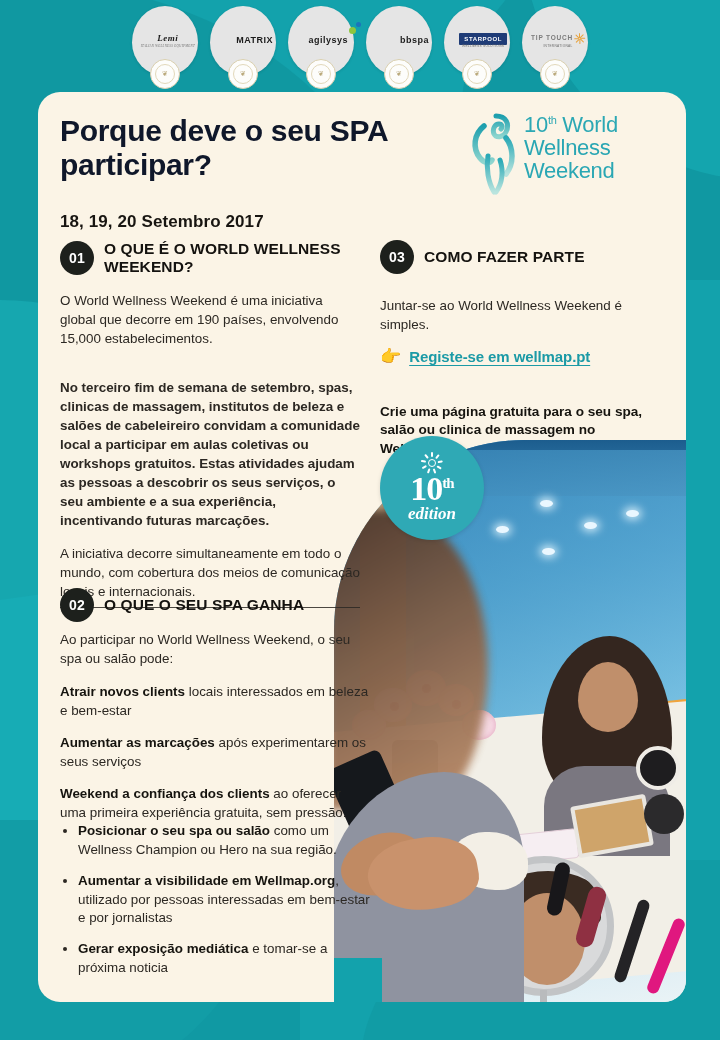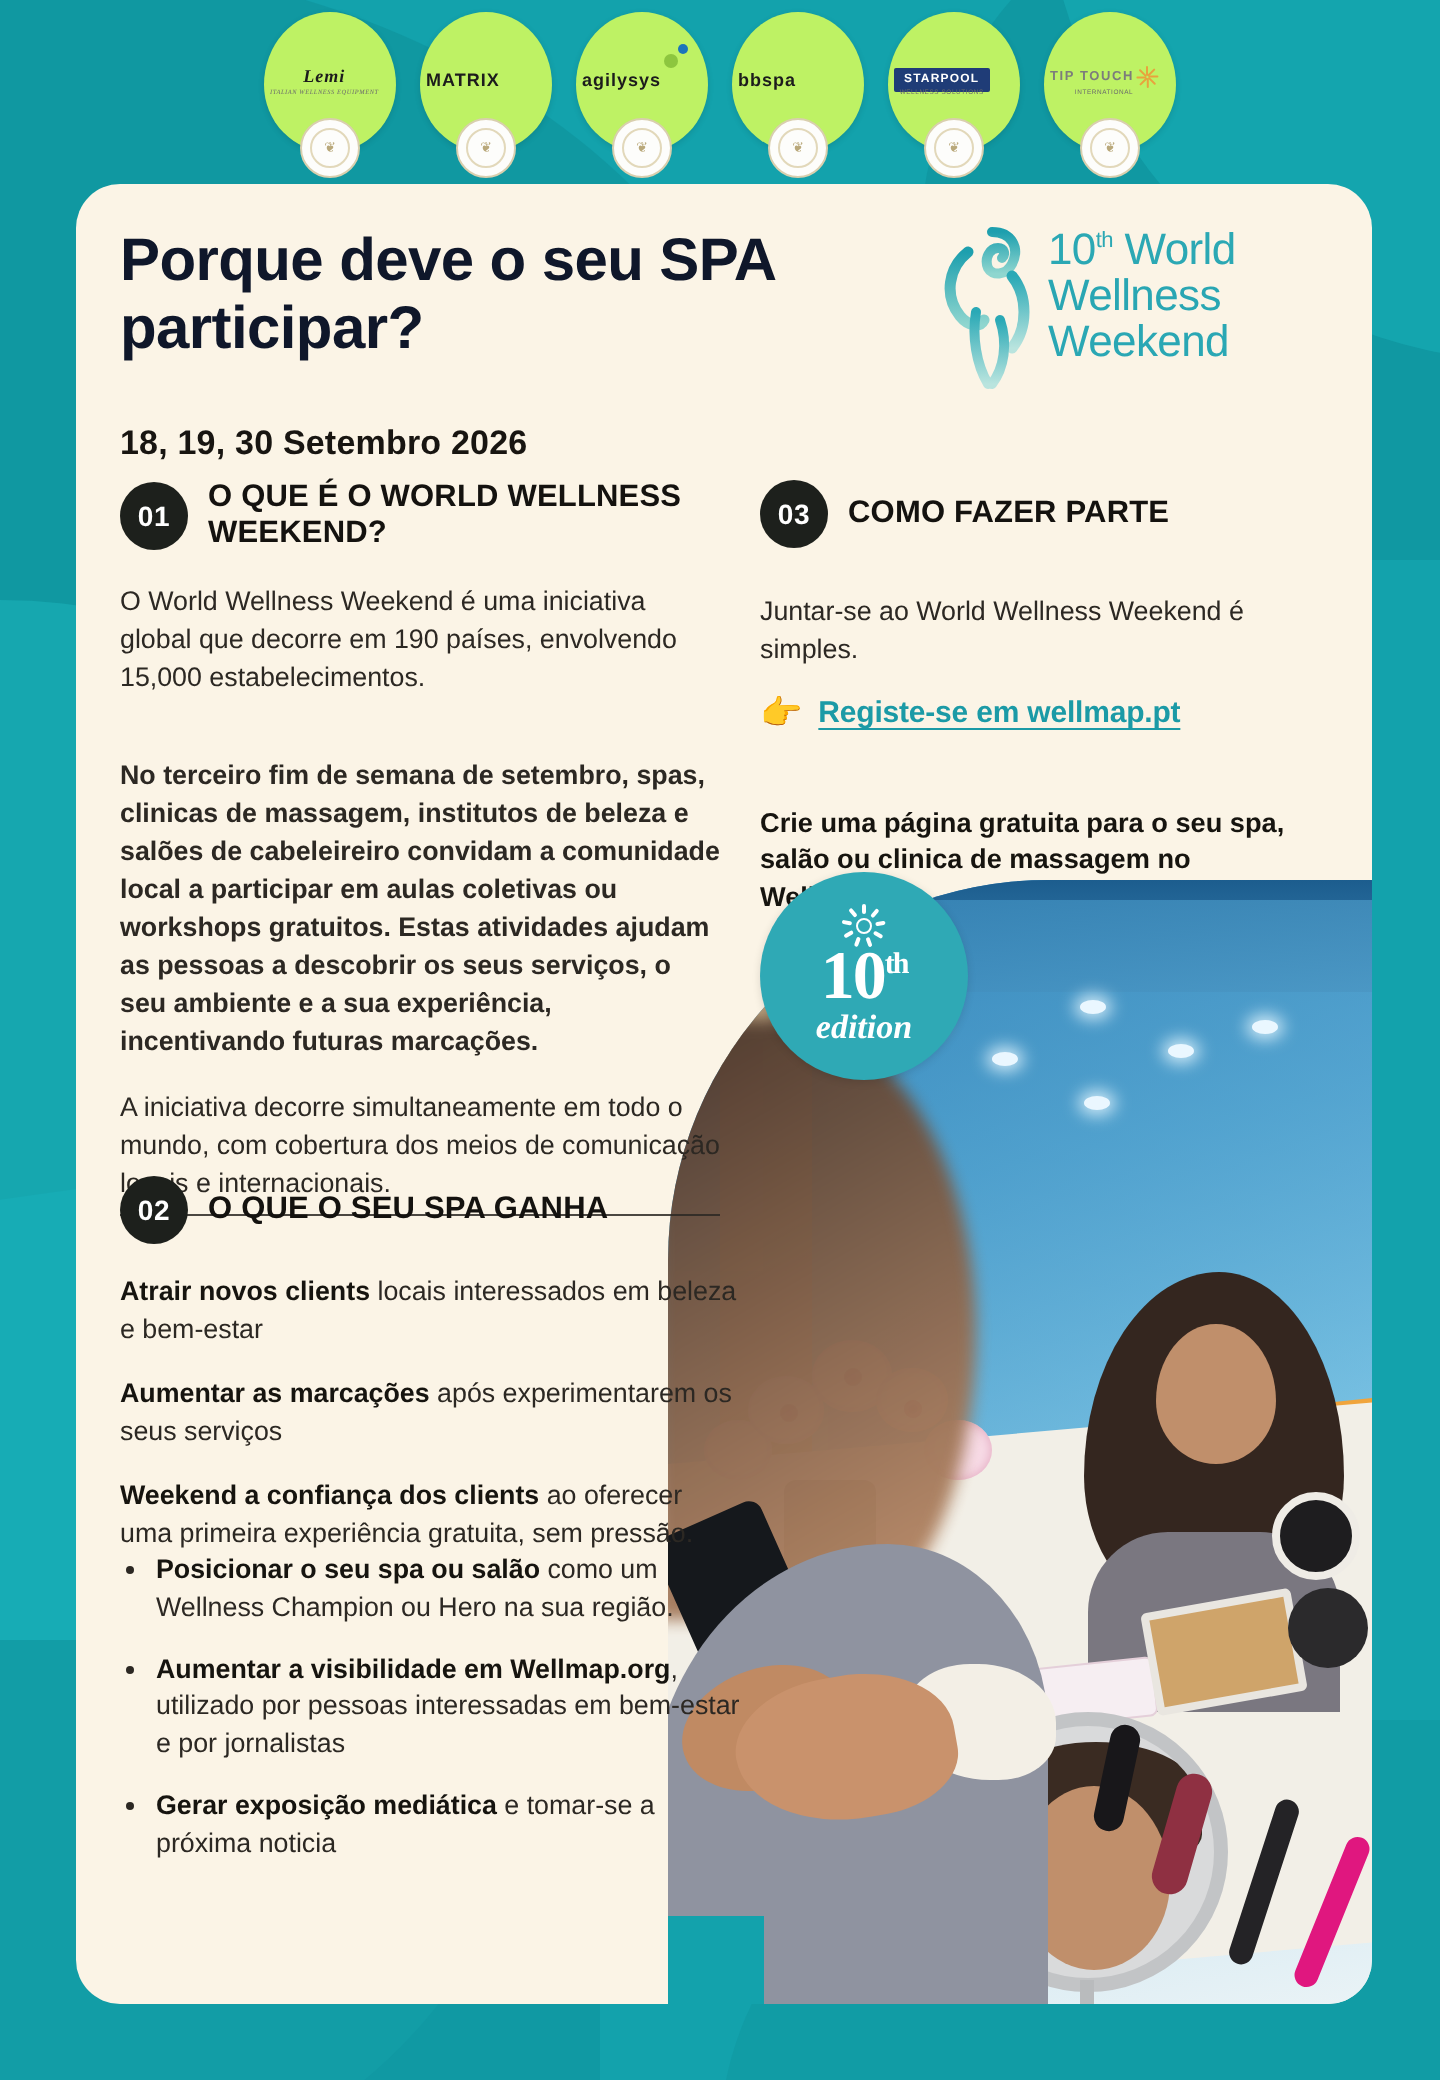--- a/index.html
+++ b/index.html
@@ -45,22 +45,22 @@
   .sponsors{
     position:absolute;top:0;left:0;width:720px;height:92px;
     display:flex;justify-content:center;align-items:flex-start;gap:10px;
     padding-top:6px;z-index:5;
   }
   .sponsor{
     position:relative;width:68px;height:82px;
     display:flex;flex-direction:column;align-items:center;
   }
   .sponsor .oval{
-    width:66px;height:70px;background:#bef264;border-radius:50%/52% 52% 48% 48%;
-    display:flex;align-items:center;justify-content:flex-start;
+    width:66px;height:70px;background:#e5e5e5;border-radius:50%/52% 52% 48% 48%;
+    display:flex;align-items:center;justify-content:flex-end;
     box-shadow:0 1px 3px rgba(0,0,0,.12);
   }
   .sponsor .brand{
     font-size:9px;letter-spacing:.5px;color:#1c1c1c;text-align:center;
     line-height:1.05;padding:0 3px;font-weight:700;
   }
   .sponsor .brand small{display:block;font-size:3.2px;letter-spacing:.3px;font-weight:400;color:#6b6b6b;margin-top:1px;}
   .sponsor .medal{
     position:absolute;bottom:-1px;left:50%;transform:translateX(-50%);
     width:30px;height:30px;border-radius:50%;
@@ -348,21 +348,21 @@
           <i style="transform:rotate(200deg)"></i>
       <i style="transform:rotate(240deg)"></i>
           <i style="transform:rotate(280deg)"></i>
           <i style="transform:rotate(320deg)"></i>
     </div>
     <div class="b-num"><span>10</span><sup>th</sup></div>
     <div class="b-ed">edition</div>
   </div>
 
   <h1 class="title">Porque deve o seu SPA participar?</h1>
-  <div class="dateline">18, 19, 30 Setembro 2026</div>
+  <div class="dateline">18, 19, 20 Setembro 2017</div>
 
   <div class="wwlogo">
     <div class="fig">
       <svg viewBox="0 0 56 84" width="56" height="84" aria-hidden="true">
         <defs>
           <linearGradient id="gA" x1="0" y1="0" x2="0" y2="1">
             <stop offset="0%" stop-color="#1d9fae"></stop>
                 <stop offset="100%" stop-color="#8fd6cf"></stop>
           </linearGradient>
           <linearGradient id="gB" x1="0" y1="0" x2="0" y2="1">
@@ -393,20 +393,21 @@
     <p class="p" style="margin-top:30px;font-weight:bold;">No terceiro fim de semana de setembro, spas, clinicas de massagem, institutos de beleza e salões de cabeleireiro convidam a comunidade local a participar em aulas coletivas ou workshops gratuitos. Estas atividades ajudam as pessoas a descobrir os seus serviços, o seu ambiente e a sua experiência, incentivando futuras marcações.</p>
     <p class="p" style="margin-top:14px;">A iniciativa decorre simultaneamente em todo o mundo, com cobertura dos meios de comunicação locais e internacionais.</p>
     <div class="divider" style="margin-top:6px;"></div>
   </div>
 
   <div class="sec" style="left:22px;top:496px;width:310px;">
     <div class="sec-head">
       <div class="num-badge">02</div>
       <div class="sec-title">O QUE  O SEU SPA GANHA</div>
     </div>
+    <p class="p" style="margin-top:8px;">Ao participar no World Wellness Weekend, o seu spa ou salão pode:</p>
 
     <p class="p" style="margin-top:14px;">
       <b>Atrair novos clients</b><span> locais interessados em beleza e bem-estar</span>
     </p>
     <p class="p" style="margin-top:13px;">
       <b>Aumentar as marcações</b><span> após experimentarem os seus serviços</span>
     </p>
     <p class="p" style="margin-top:13px;">
       <b>Weekend a confiança dos clients</b><span> ao oferecer uma primeira experiência gratuita, sem pressão.</span>
     </p>

